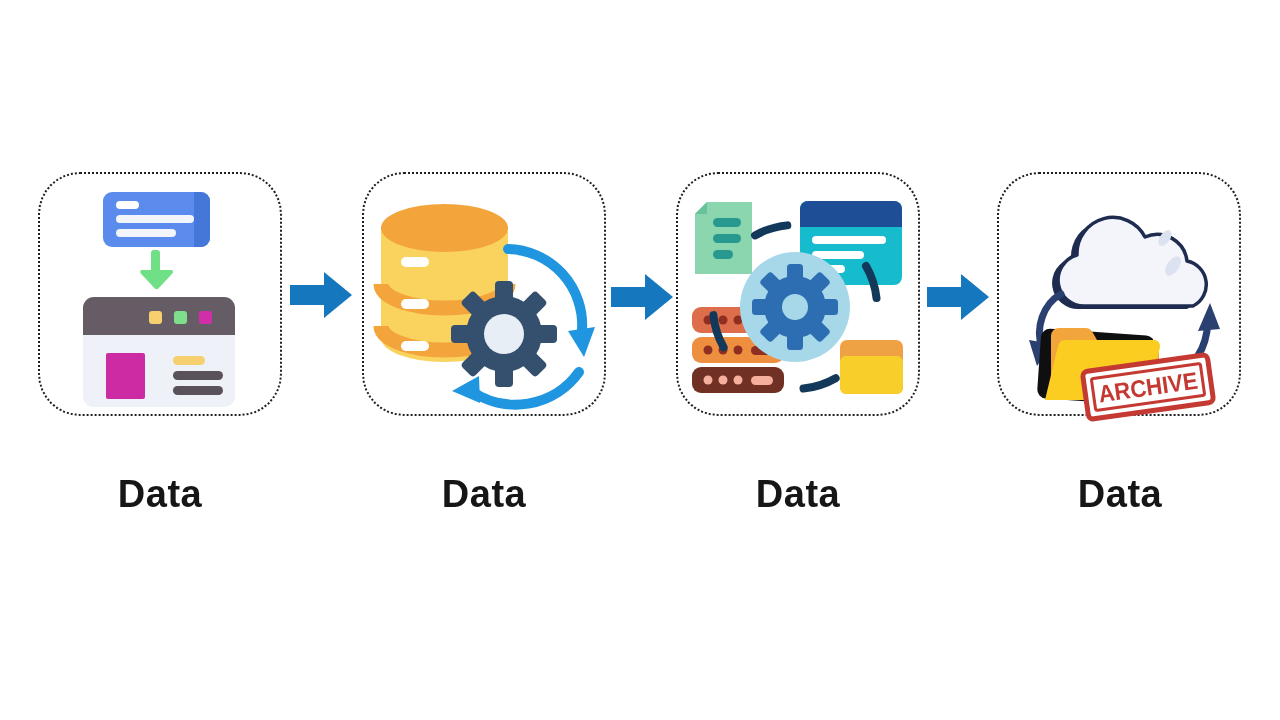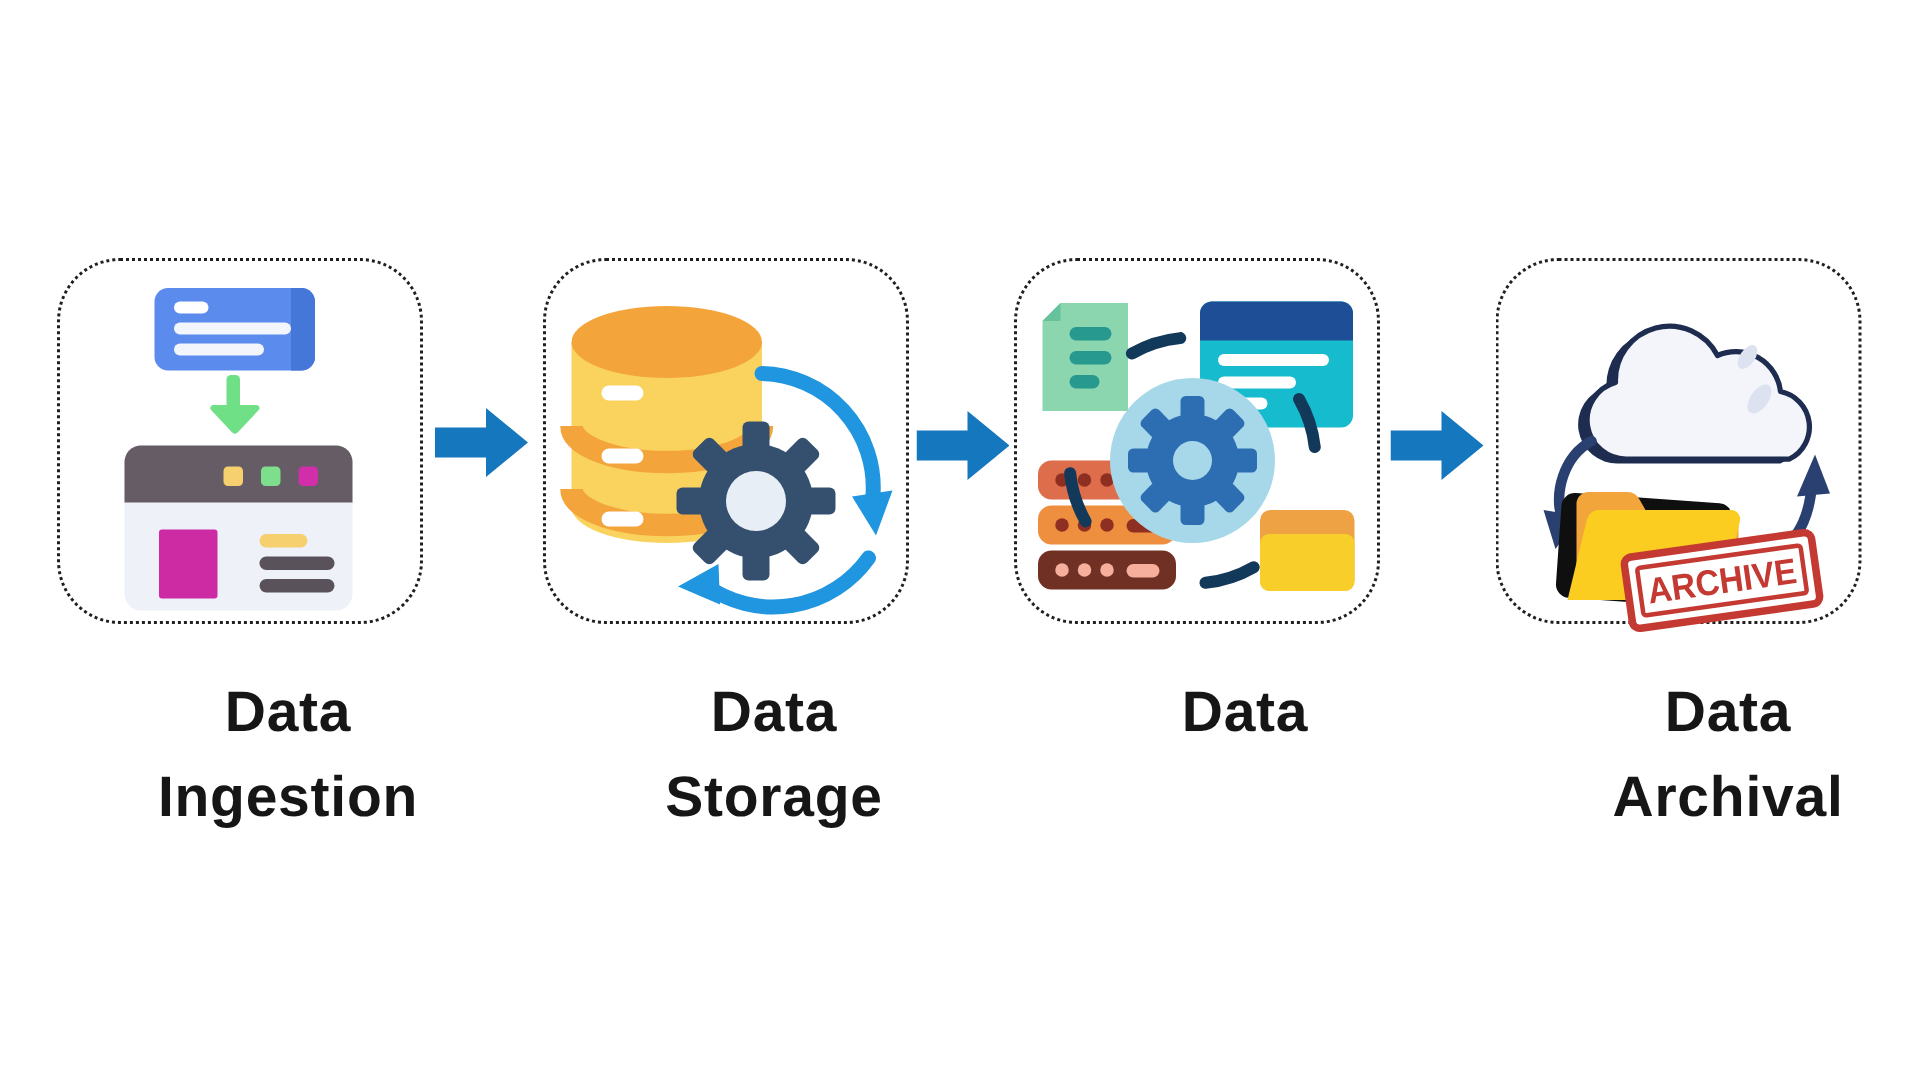--- a/index.html
+++ b/index.html
@@ -9,23 +9,23 @@
     font-family:"Liberation Sans", sans-serif;
   }
   .stage-box{
     position:absolute;top:172px;width:244px;height:244px;
     border:2.5px dotted #1f1f1f;border-radius:42px;
     box-sizing:border-box;background:#ffffff;
   }
   .stage-box svg{position:absolute;overflow:visible;}
   .flow-arrow{position:absolute;width:62px;height:46px;}
   .stage-label{
-    position:absolute;top:447px;width:320px;
+    position:absolute;top:466px;width:320px;
     text-align:center;font-weight:700;font-size:38px;line-height:57px;
-    color:#161616;letter-spacing:0.5px;margin-left:32px;
+    color:#161616;letter-spacing:0.5px;
   }
 </style>
 </head>
 <body>
 
 <div class="stage-box" style="left:38px;">
   <svg style="left:30px;top:16px;" width="180" height="222" viewBox="0 0 180 222">
 
     <g>
       <rect x="33" y="2" width="107" height="55" rx="9" fill="#5b8bec"></rect>
@@ -194,25 +194,22 @@
 </svg>
 <svg class="flow-arrow" style="left:611px;top:274px;" viewBox="0 0 62 46">
   <polygon points="0,13 34,13 34,0 62,23 34,46 34,33 0,33" fill="#1577bd"></polygon>
 </svg>
 <svg class="flow-arrow" style="left:927px;top:274px;" viewBox="0 0 62 46">
   <polygon points="0,13 34,13 34,0 62,23 34,46 34,33 0,33" fill="#1577bd"></polygon>
 </svg>
 
 <div class="stage-label" style="left:0px;">
   <div>Data</div>
-  <div>Ingestion</div>
 </div>
 <div class="stage-label" style="left:324px;">
   <div>Data</div>
-  <div>Storage</div>
 </div>
 <div class="stage-label" style="left:638px;">
   <div>Data</div>
 </div>
 <div class="stage-label" style="left:960px;">
   <div>Data</div>
-  <div>Archival</div>
 </div>
 
 </body></html>

